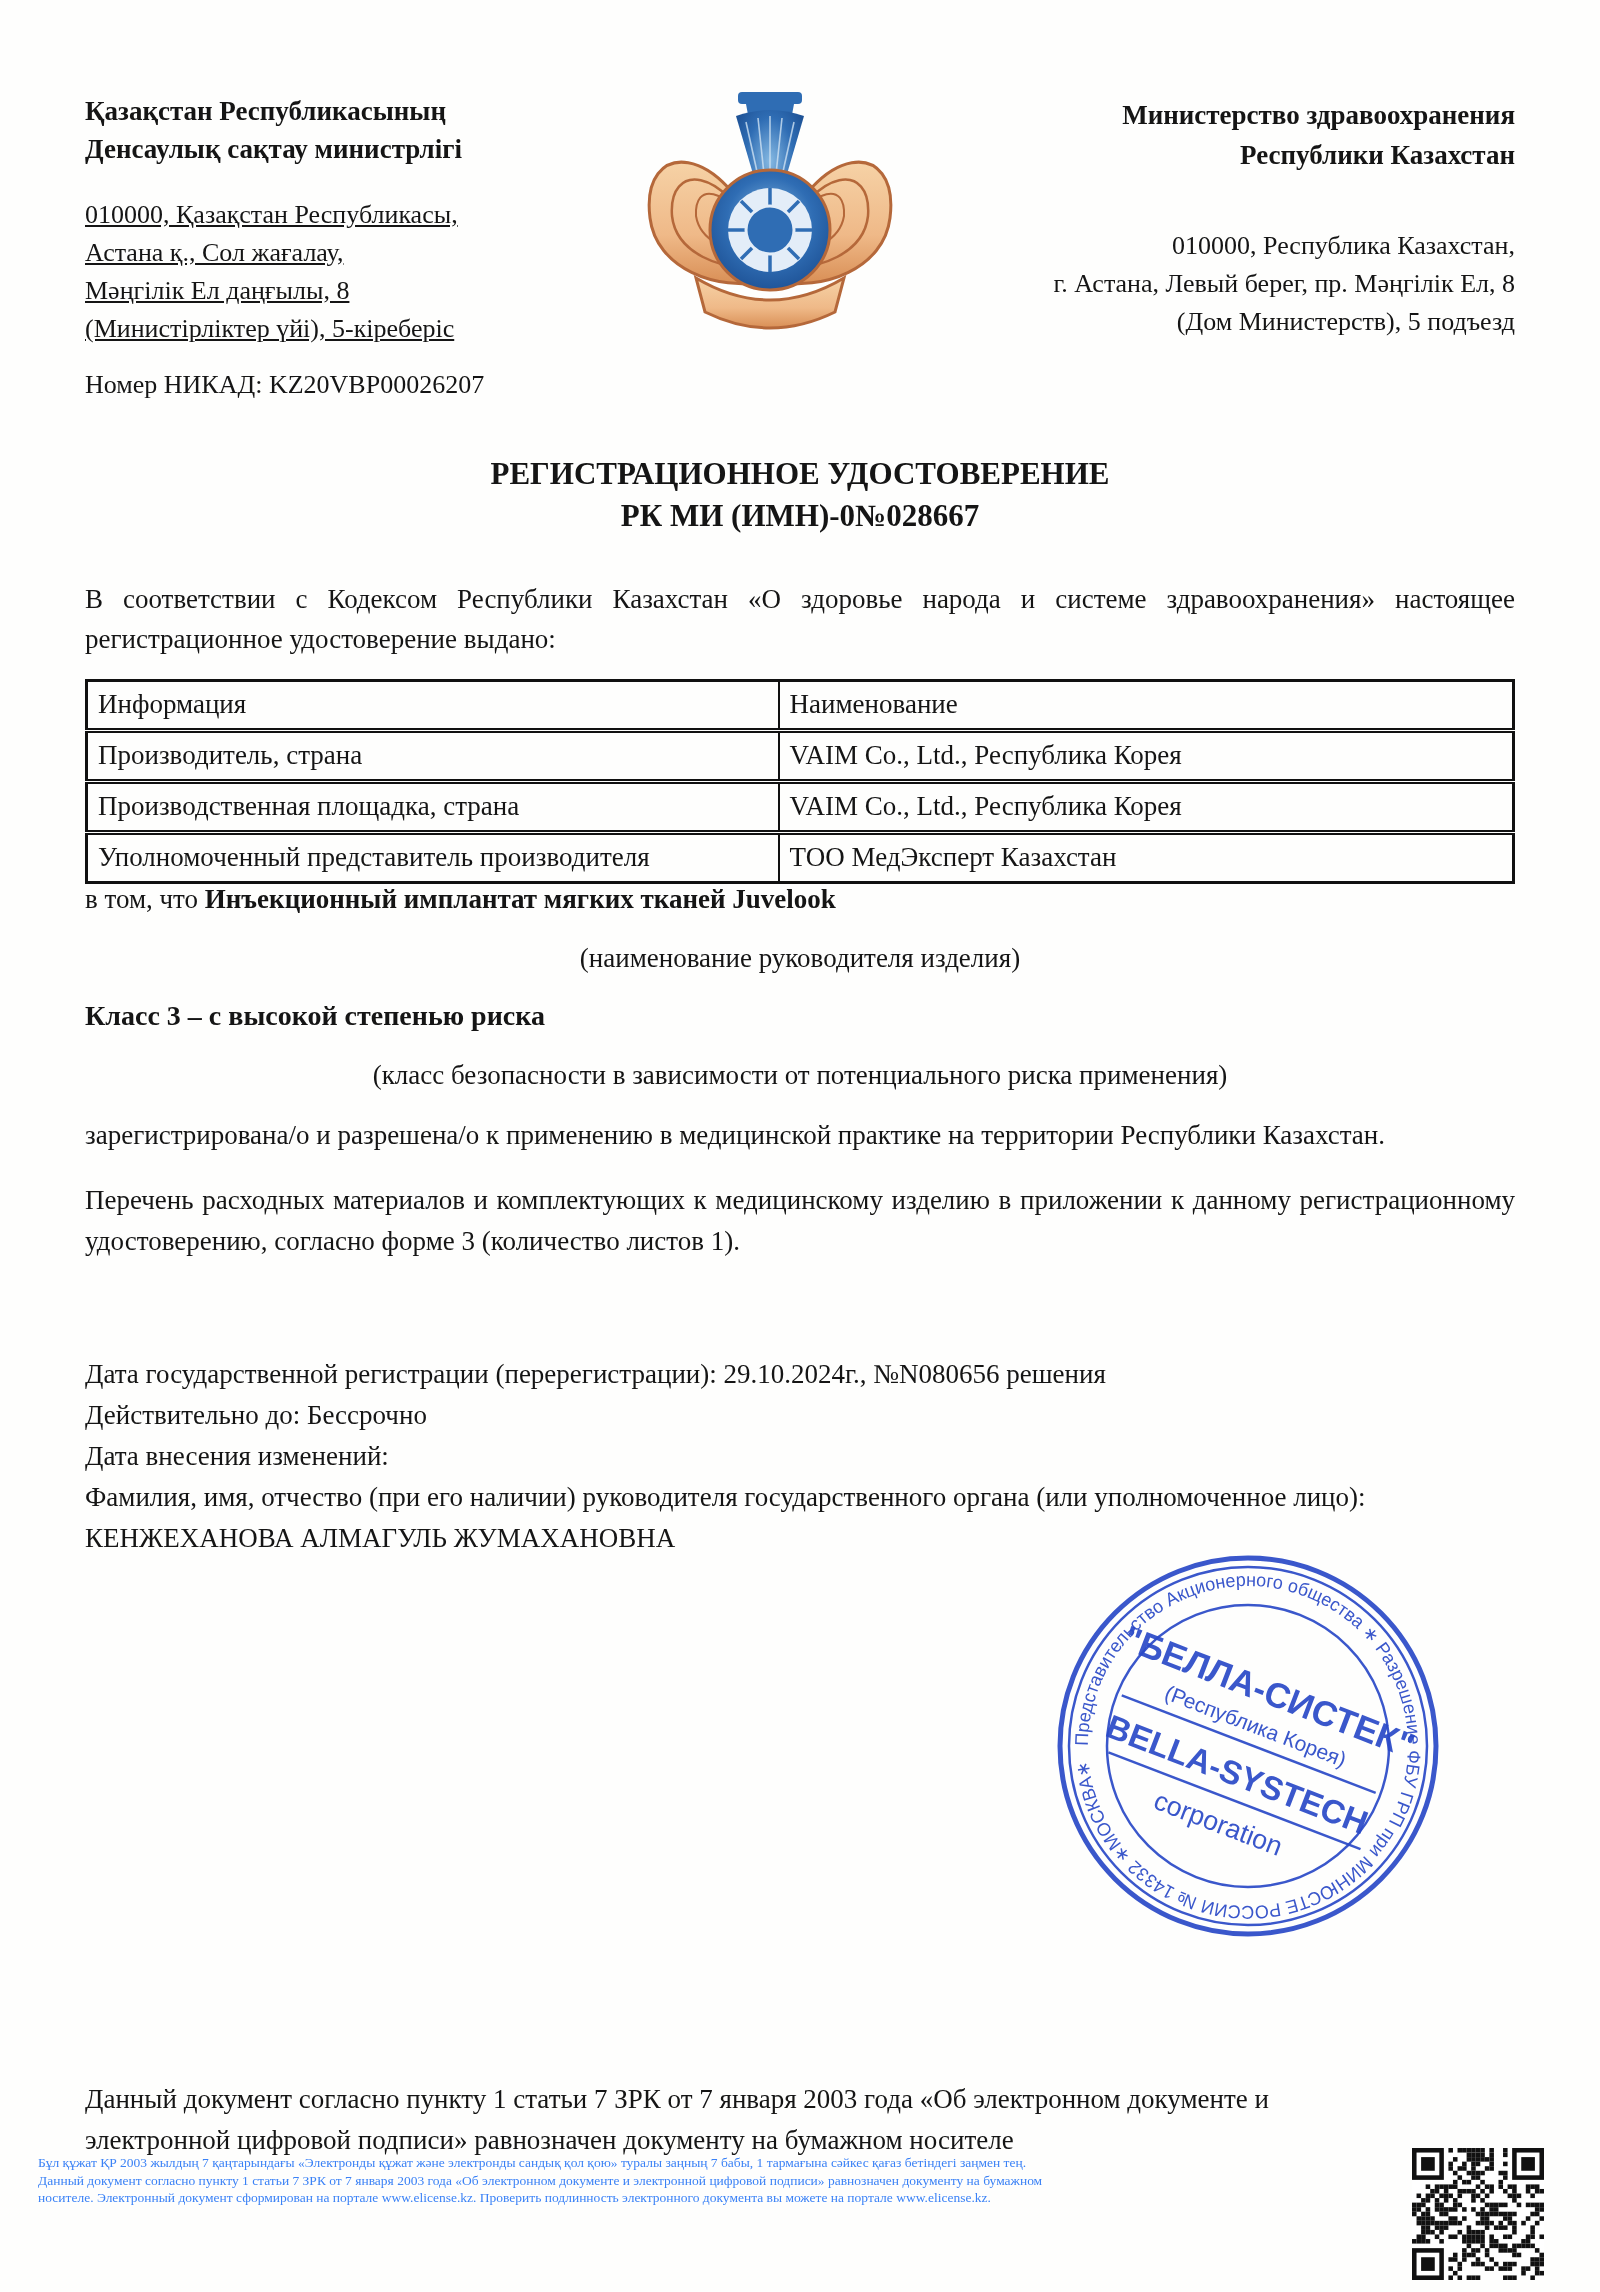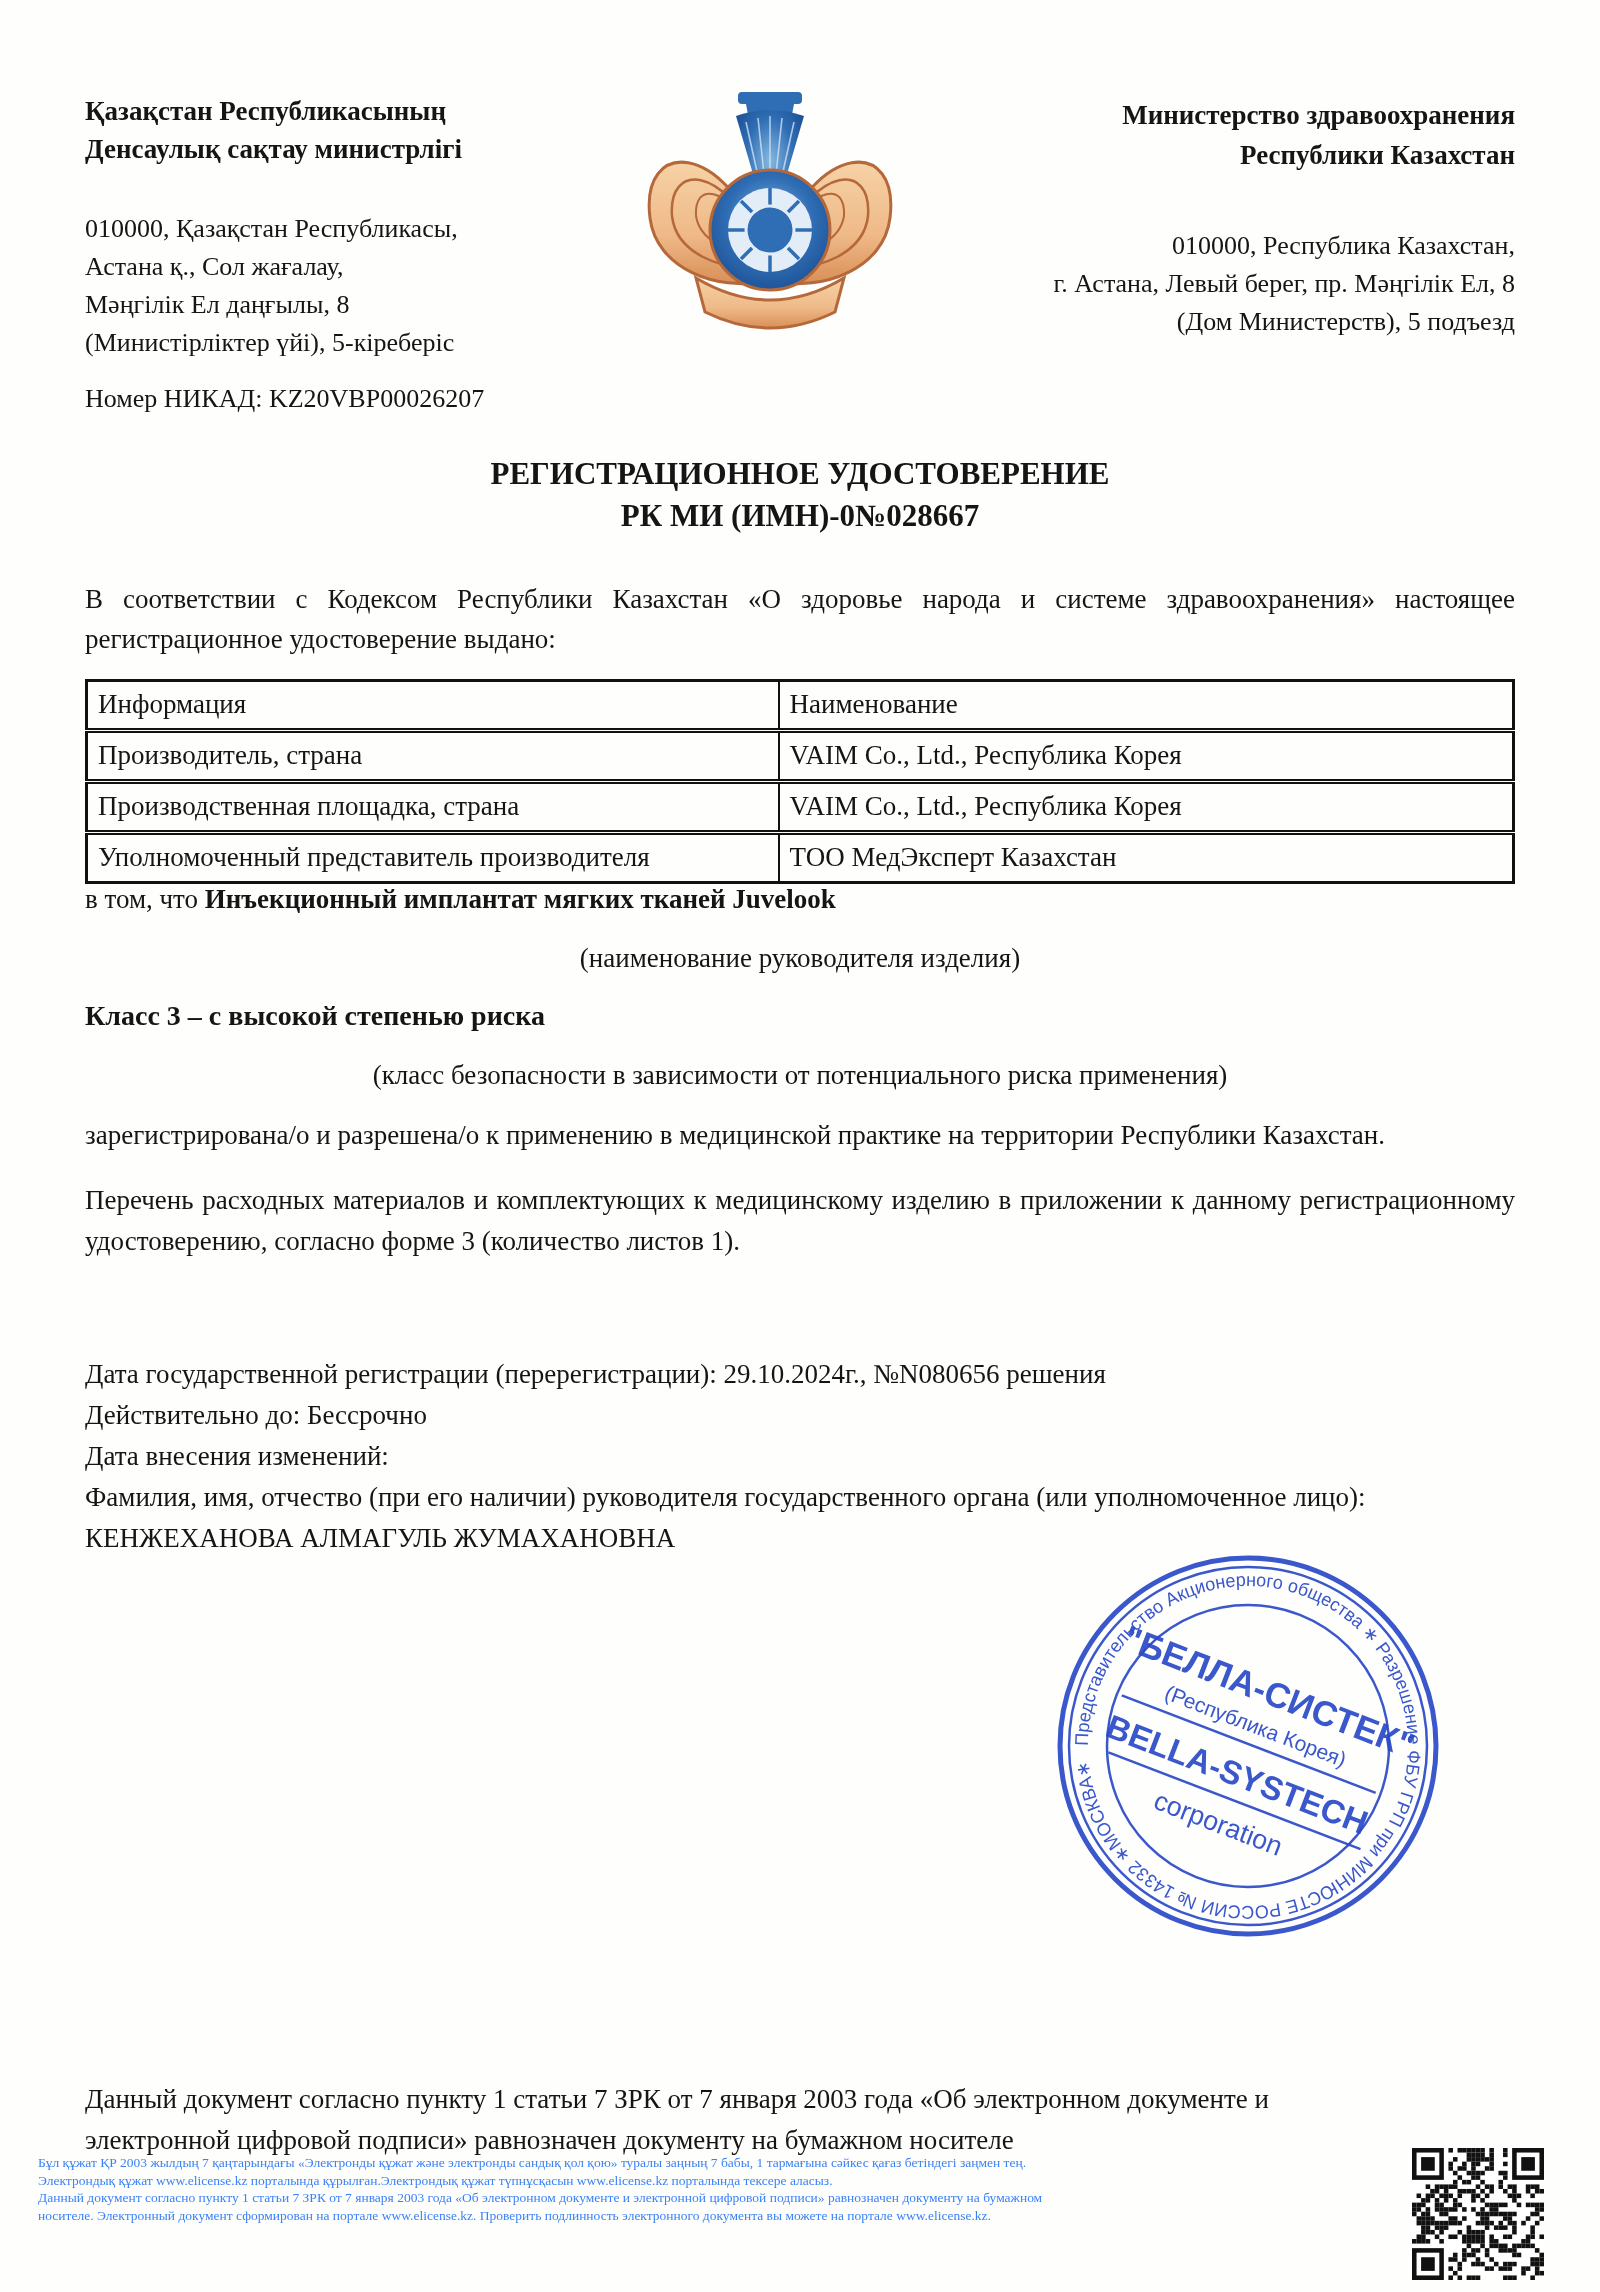--- a/index.html
+++ b/index.html
@@ -11,21 +11,21 @@
     font-family:"Liberation Serif", serif;
     color:#151515;
     overflow:hidden;
   }
   .content{position:absolute;left:85px;right:85px;top:0;}
 
   
   .header{position:relative;height:395px;}
   .hdr-left{position:absolute;left:0;top:92px;width:430px;}
   .hdr-left .min-title{font-weight:bold;font-size:27px;line-height:38px;}
-  .hdr-left .addr{margin-top:42px;font-size:26px;line-height:38px;}
+  .hdr-left .addr{margin-top:28px;font-size:26px;line-height:38px;text-decoration:underline;}
   .hdr-left .nikad{margin-top:22px;font-size:26px;}
   .hdr-right{position:absolute;right:0;top:95px;width:500px;text-align:right;}
   .hdr-right .min-title{font-weight:bold;font-size:27px;line-height:40px;}
   .hdr-right .addr{margin-top:52px;font-size:26px;line-height:38px;}
   .emblem{position:absolute;left:535px;top:82px;width:300px;height:260px;}
 
   
   .doc-title{margin-top:58px;text-align:center;font-weight:bold;font-size:31px;line-height:42px;}
 
   .intro{margin-top:42px;font-size:27px;line-height:40px;text-align:justify;}
@@ -206,21 +206,20 @@
       <line x1="62" y1="196" x2="334" y2="196" stroke="#2a49c7" stroke-width="2.5"></line>
       <line x1="70" y1="254" x2="340" y2="254" stroke="#2a49c7" stroke-width="2.5"></line>
       <text x="198" y="240" font-size="33" font-weight="bold">BELLA-SYSTECH</text>
       <text x="198" y="290" font-size="27">corporation</text>
     </g>
   </svg>
 
   <div class="footer">
     <div class="fineprint">
       <div>Бұл құжат ҚР 2003 жылдың 7 қаңтарындағы «Электронды құжат және электронды сандық қол қою» туралы заңның 7 бабы, 1 тармағына сәйкес қағаз бетіндегі заңмен тең.</div>
-      <div>Электрондық құжат www.elicense.kz порталында құрылған.Электрондық құжат түпнұсқасын www.elicense.kz порталында тексере аласыз.</div>
       <div>Данный документ согласно пункту 1 статьи 7 ЗРК от 7 января 2003 года «Об электронном документе и электронной цифровой подписи» равнозначен документу на бумажном</div>
       <div>носителе. Электронный документ сформирован на портале www.elicense.kz. Проверить подлинность электронного документа вы можете на портале www.elicense.kz.</div>
     </div>
     <svg class="qr" id="qr" viewBox="0 0 29 29">
         <rect x="0" y="0" width="29" height="29" fill="#fff"></rect>
         <rect x="8" y="0" width="1" height="1" fill="#111"></rect>
         <rect x="10" y="0" width="1" height="1" fill="#111"></rect>
         <rect x="11" y="0" width="1" height="1" fill="#111"></rect>
         <rect x="12" y="0" width="1" height="1" fill="#111"></rect>
         <rect x="13" y="0" width="1" height="1" fill="#111"></rect>

